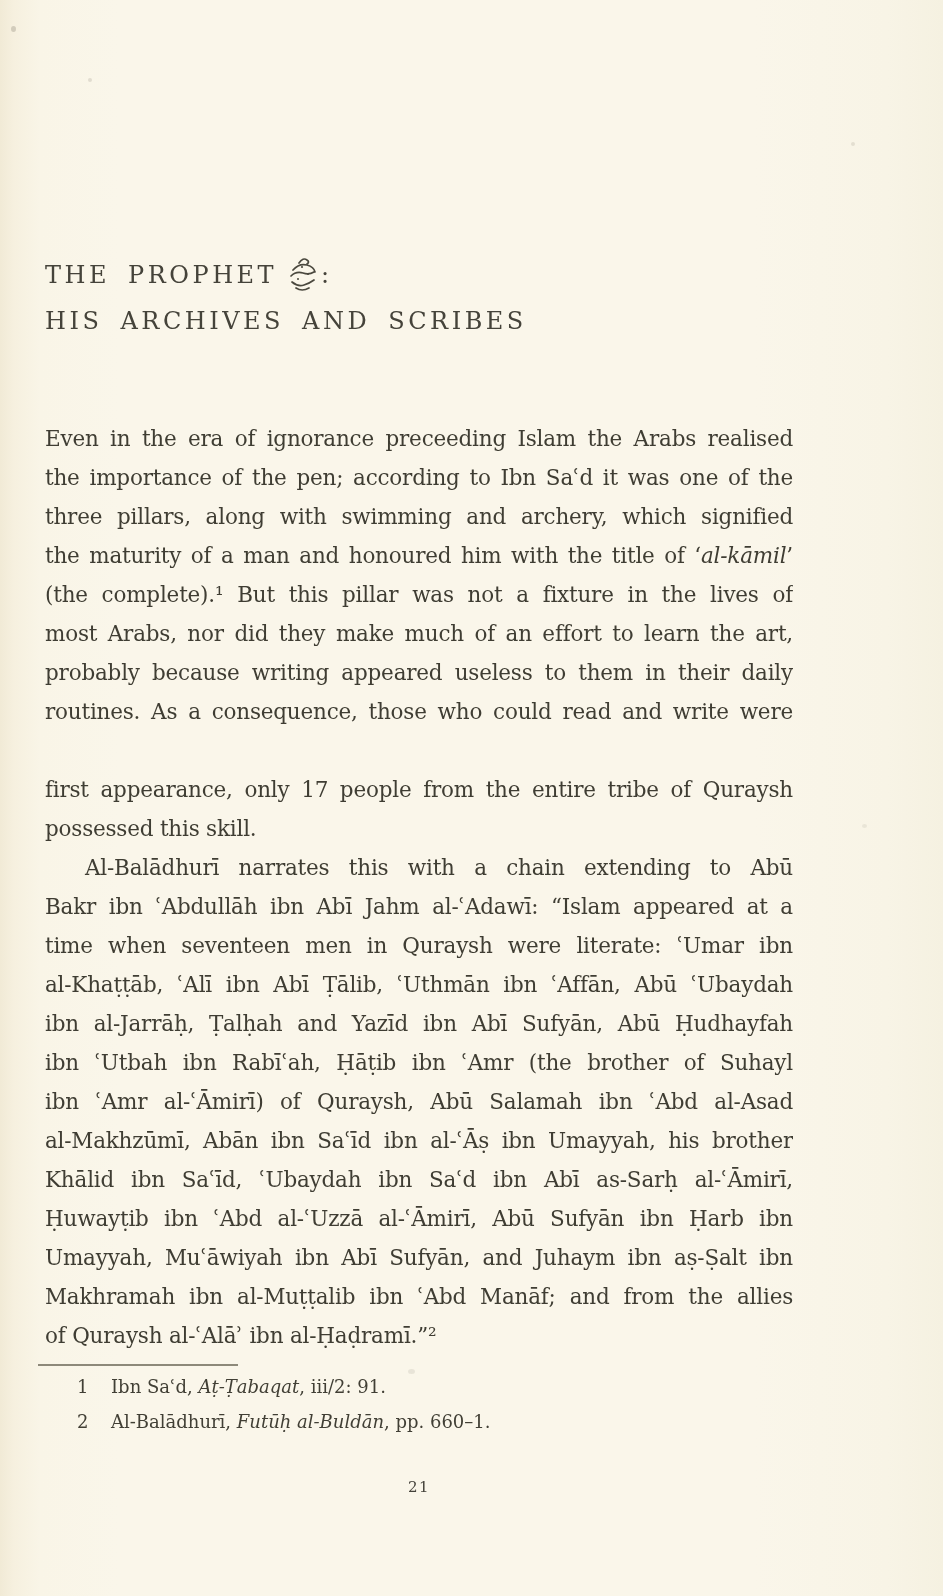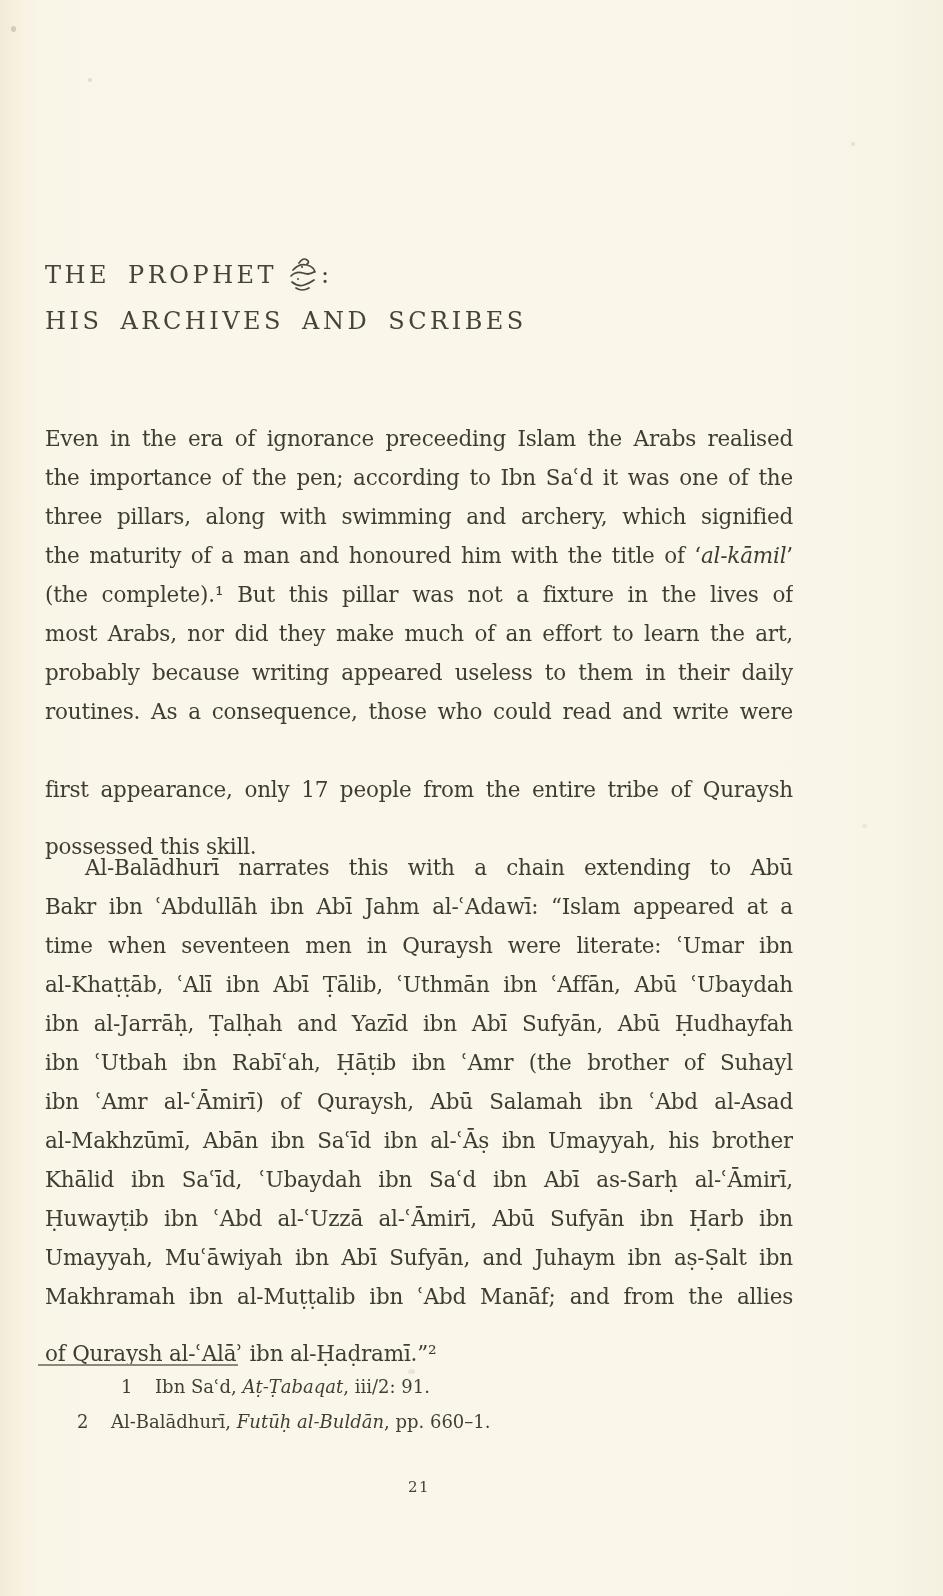--- a/index.html
+++ b/index.html
@@ -42,21 +42,21 @@
     width: 748px;
     height: 39px;
     line-height: 39px;
     font-size: 21.5px;
     letter-spacing: -0.2px;
     text-align: justify;
     text-align-last: justify;
     overflow: hidden;
     white-space: normal;
   }
-  .bl.lastline { text-align-last: left; margin-top: 18px; }
+  .bl.lastline { text-align-last: left; }
   .bl.indent { text-indent: 40px; }
   .it { font-style: italic; }
 
   
   .fn-rule {
     position: absolute;
     left: 38px; top: 1364px;
     width: 200px; height: 2px;
     background: #8d897a;
   }
@@ -64,21 +64,21 @@
     position: absolute;
     left: 77px;
     width: 740px;
     height: 30px;
     line-height: 30px;
     font-size: 18px;
     letter-spacing: 0;
     color: #413f35;
     white-space: nowrap;
   }
-  .fn1 { top: 1372px; margin-left: 44px; }
+  .fn1 { top: 1372px; }
   .fn2 { top: 1407px; }
   .fn-num { display: inline-block; width: 34px; }
 
   
   .pagenum {
     position: absolute;
     left: 45px; top: 1478px;
     width: 748px;
     text-align: center;
     font-size: 15px;

